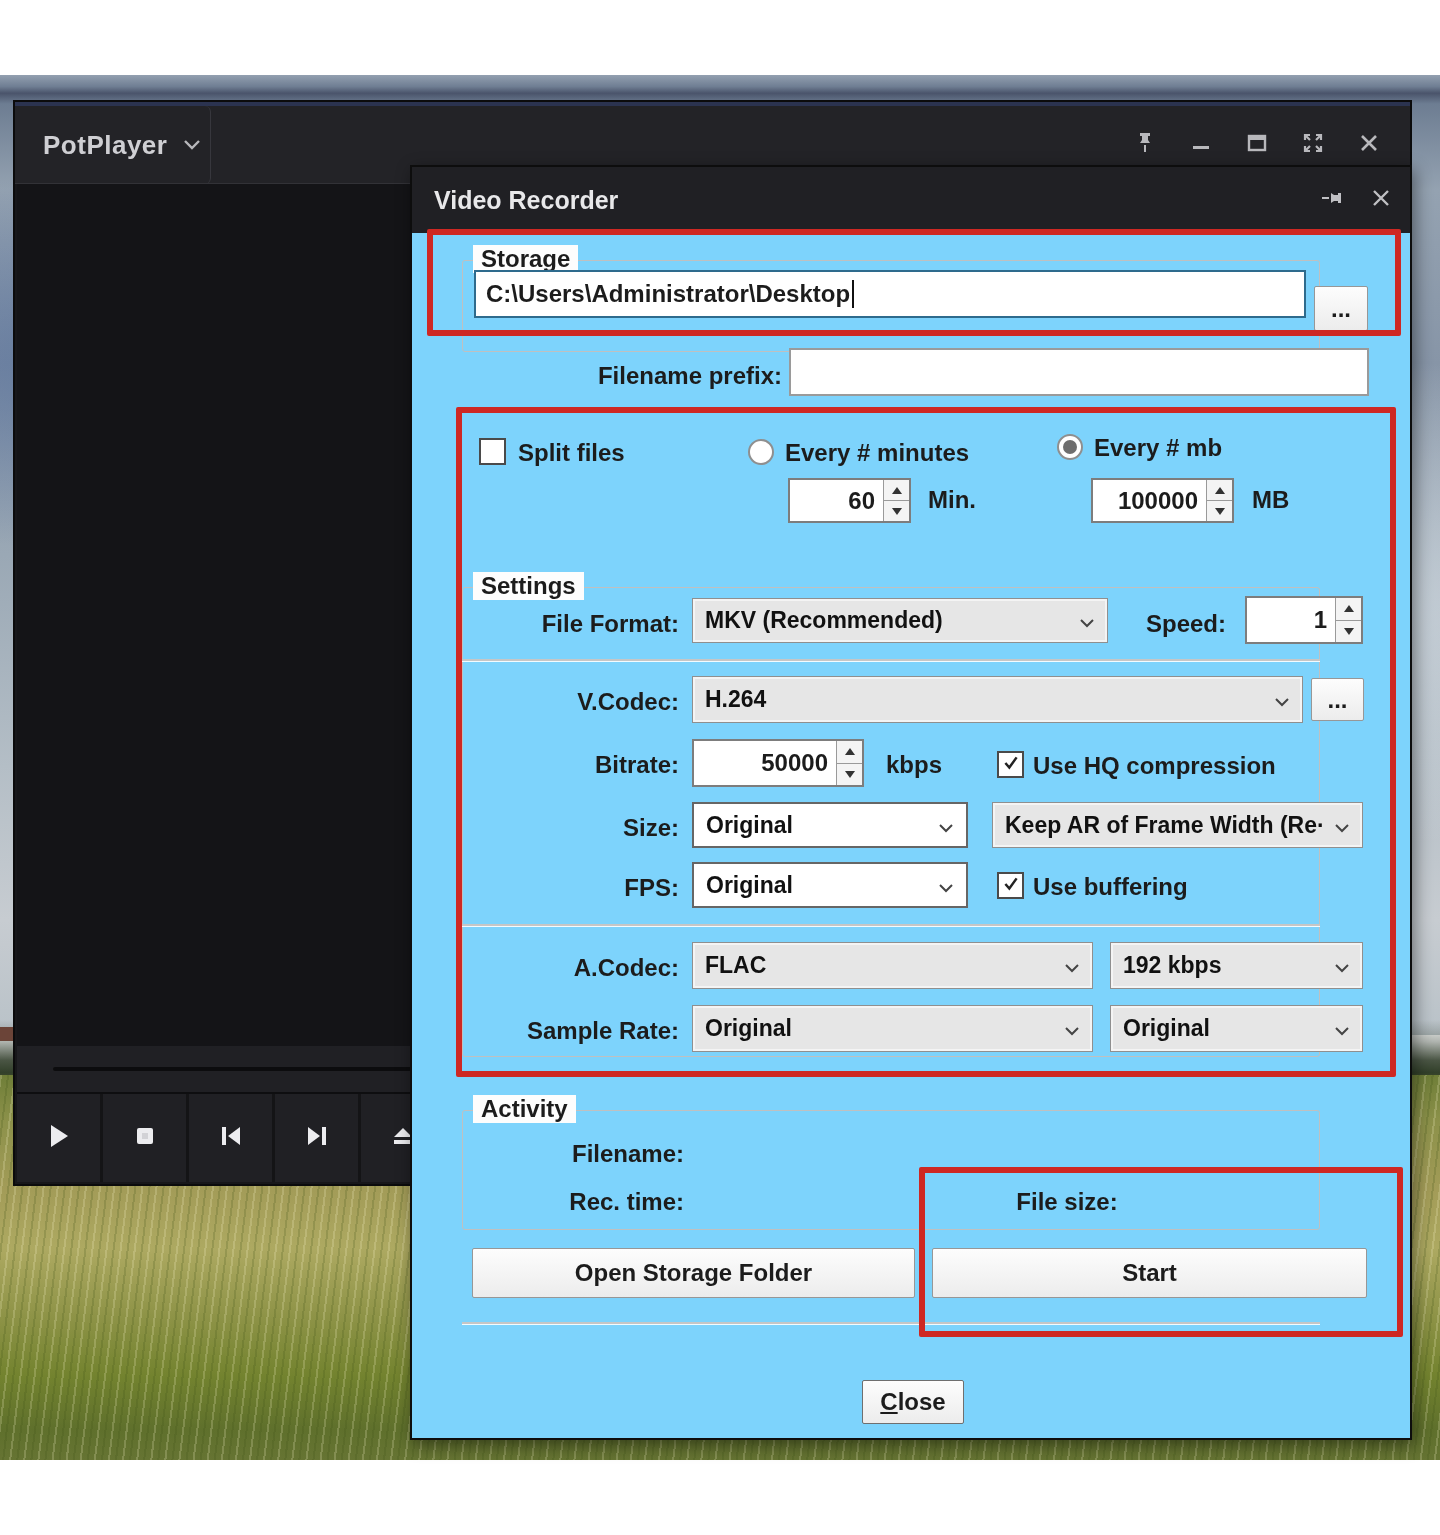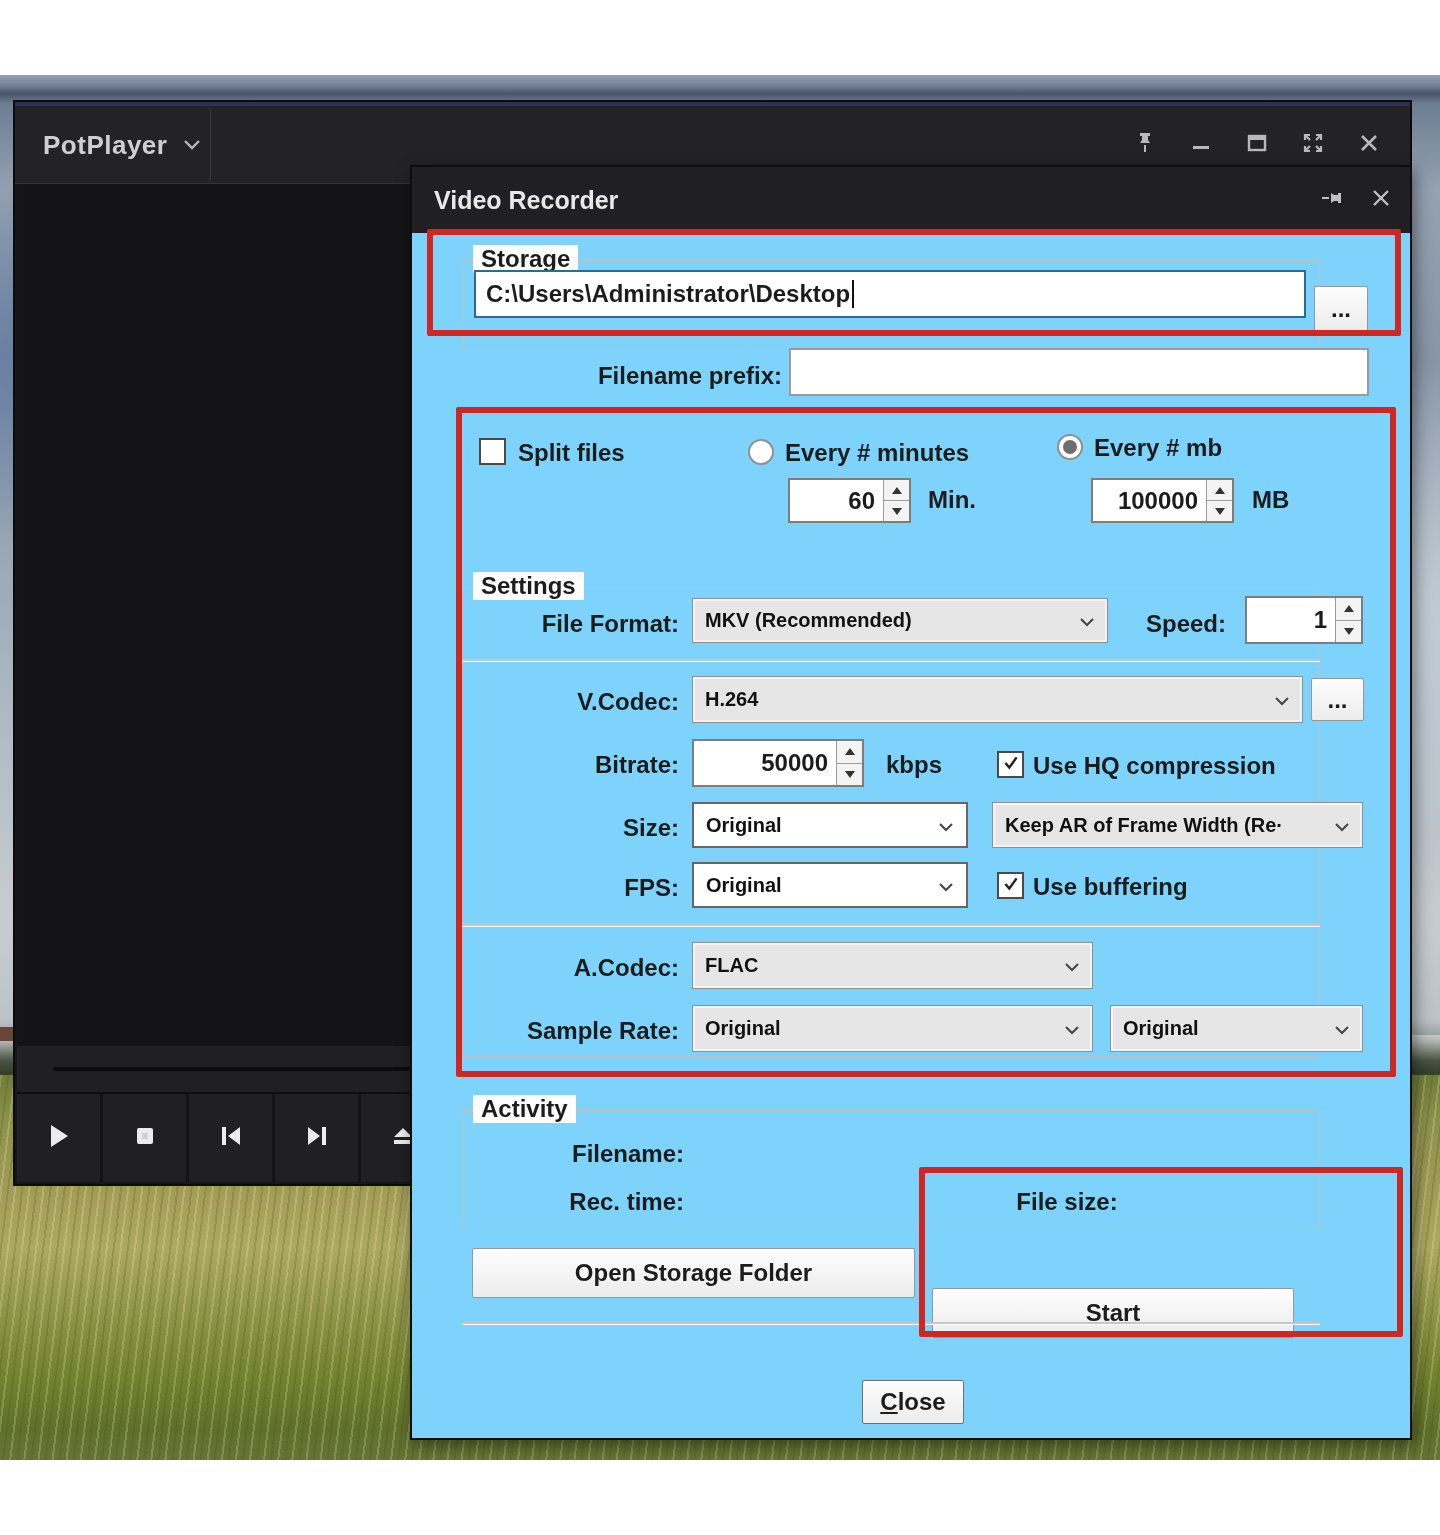--- a/index.html
+++ b/index.html
@@ -60,21 +60,21 @@
 
   .lbl{position:absolute;font-size:24px;font-weight:600;color:#1c1c1c;white-space:nowrap;}
   .r{text-align:right;}
   .c{text-align:center;}
 
   .input{position:absolute;background:#fff;border:2px solid #9a9a9a;display:flex;
     align-items:center;padding:0 10px;font-size:24px;font-weight:600;overflow:hidden;white-space:nowrap;}
   .input.focus{border-color:#2e6b8d;}
   .caret{display:inline-block;width:2px;height:28px;background:#111;margin-left:2px;}
 
-  .dd{position:absolute;display:flex;align-items:center;padding:0 12px;font-size:20px;
+  .dd{position:absolute;display:flex;align-items:center;padding:0 12px;font-size:23px;
     font-weight:600;color:#111;}
   .dd .txt{flex:1;overflow:hidden;white-space:nowrap;}
   .dd-gray{background:#e6e6e6;border:1px solid #8f8f8f;box-shadow:inset 0 0 0 2px #f4f4f4;}
   .dd-white{background:#fff;border:2px solid #666;}
 
   .btn{position:absolute;display:flex;align-items:center;justify-content:center;font-size:24px;
     font-weight:600;background:linear-gradient(#fdfdfd,#ececec);border:1px solid #979797;
     color:#1c1c1c;border-radius:2px;}
 
   .spinbox{position:absolute;display:flex;background:#fff;border:2px solid #7d7d7d;}
@@ -373,20 +373,26 @@
 
     <div class="hr" style="left:50px;top:757px;width:858px;"></div>
 
     <div class="lbl r" style="left:95px;top:787px;width:172px;">A.Codec:</div>
     <div class="dd dd-gray" style="left:280px;top:775px;width:401px;height:47px;">
       <span class="txt">FLAC</span>
       <span><svg width="16" height="10" viewBox="0 0 16 10">
             <polyline points="2,2 8,8 14,2" fill="none" stroke="#444" stroke-width="2"></polyline>
           </svg></span>
     </div>
+    <div class="dd dd-gray" style="left:698px;top:775px;width:253px;height:47px;">
+      <span class="txt">192 kbps</span>
+      <span><svg width="16" height="10" viewBox="0 0 16 10">
+            <polyline points="2,2 8,8 14,2" fill="none" stroke="#444" stroke-width="2"></polyline>
+          </svg></span>
+    </div>
 
     <div class="lbl r" style="left:60px;top:850px;width:207px;">Sample Rate:</div>
     <div class="dd dd-gray" style="left:280px;top:838px;width:401px;height:47px;">
       <span class="txt">Original</span>
       <span><svg width="16" height="10" viewBox="0 0 16 10">
             <polyline points="2,2 8,8 14,2" fill="none" stroke="#444" stroke-width="2"></polyline>
           </svg></span>
     </div>
     <div class="dd dd-gray" style="left:698px;top:838px;width:253px;height:47px;">
       <span class="txt">Original</span>
@@ -398,21 +404,21 @@
     <div class="fieldset" style="left:50px;top:943px;width:858px;height:120px;">
       <span class="legend">Activity</span>
     </div>
     <div class="lbl r" style="left:100px;top:973px;width:172px;">Filename:</div>
     <div class="lbl r" style="left:100px;top:1021px;width:172px;">Rec. time:</div>
     <div class="lbl c" style="left:540px;top:1021px;width:230px;">File size:</div>
 
     <div class="btn" style="left:60px;top:1081px;width:443px;height:50px;">
       <span>Open Storage Folder</span>
     </div>
-    <div class="btn" style="left:520px;top:1121px;width:362px;height:50px;">
+    <div class="btn" style="left:520px;top:1081px;width:435px;height:50px;">
       <span>Start</span>
     </div>
 
     <div class="hr" style="left:50px;top:1155px;width:858px;"></div>
 
     <div class="btn" style="left:450px;top:1213px;width:102px;height:44px;border-color:#6f6f6f;">
       <span style="text-decoration:underline;">C</span>
         <span>lose</span>
     </div>
   </div>

